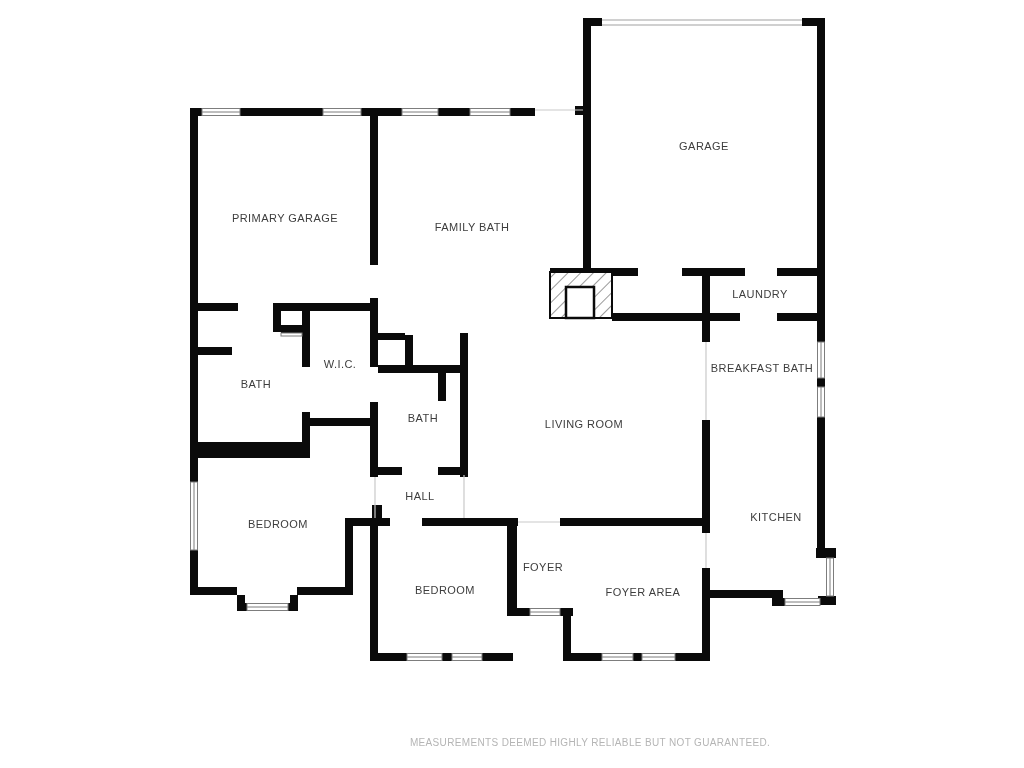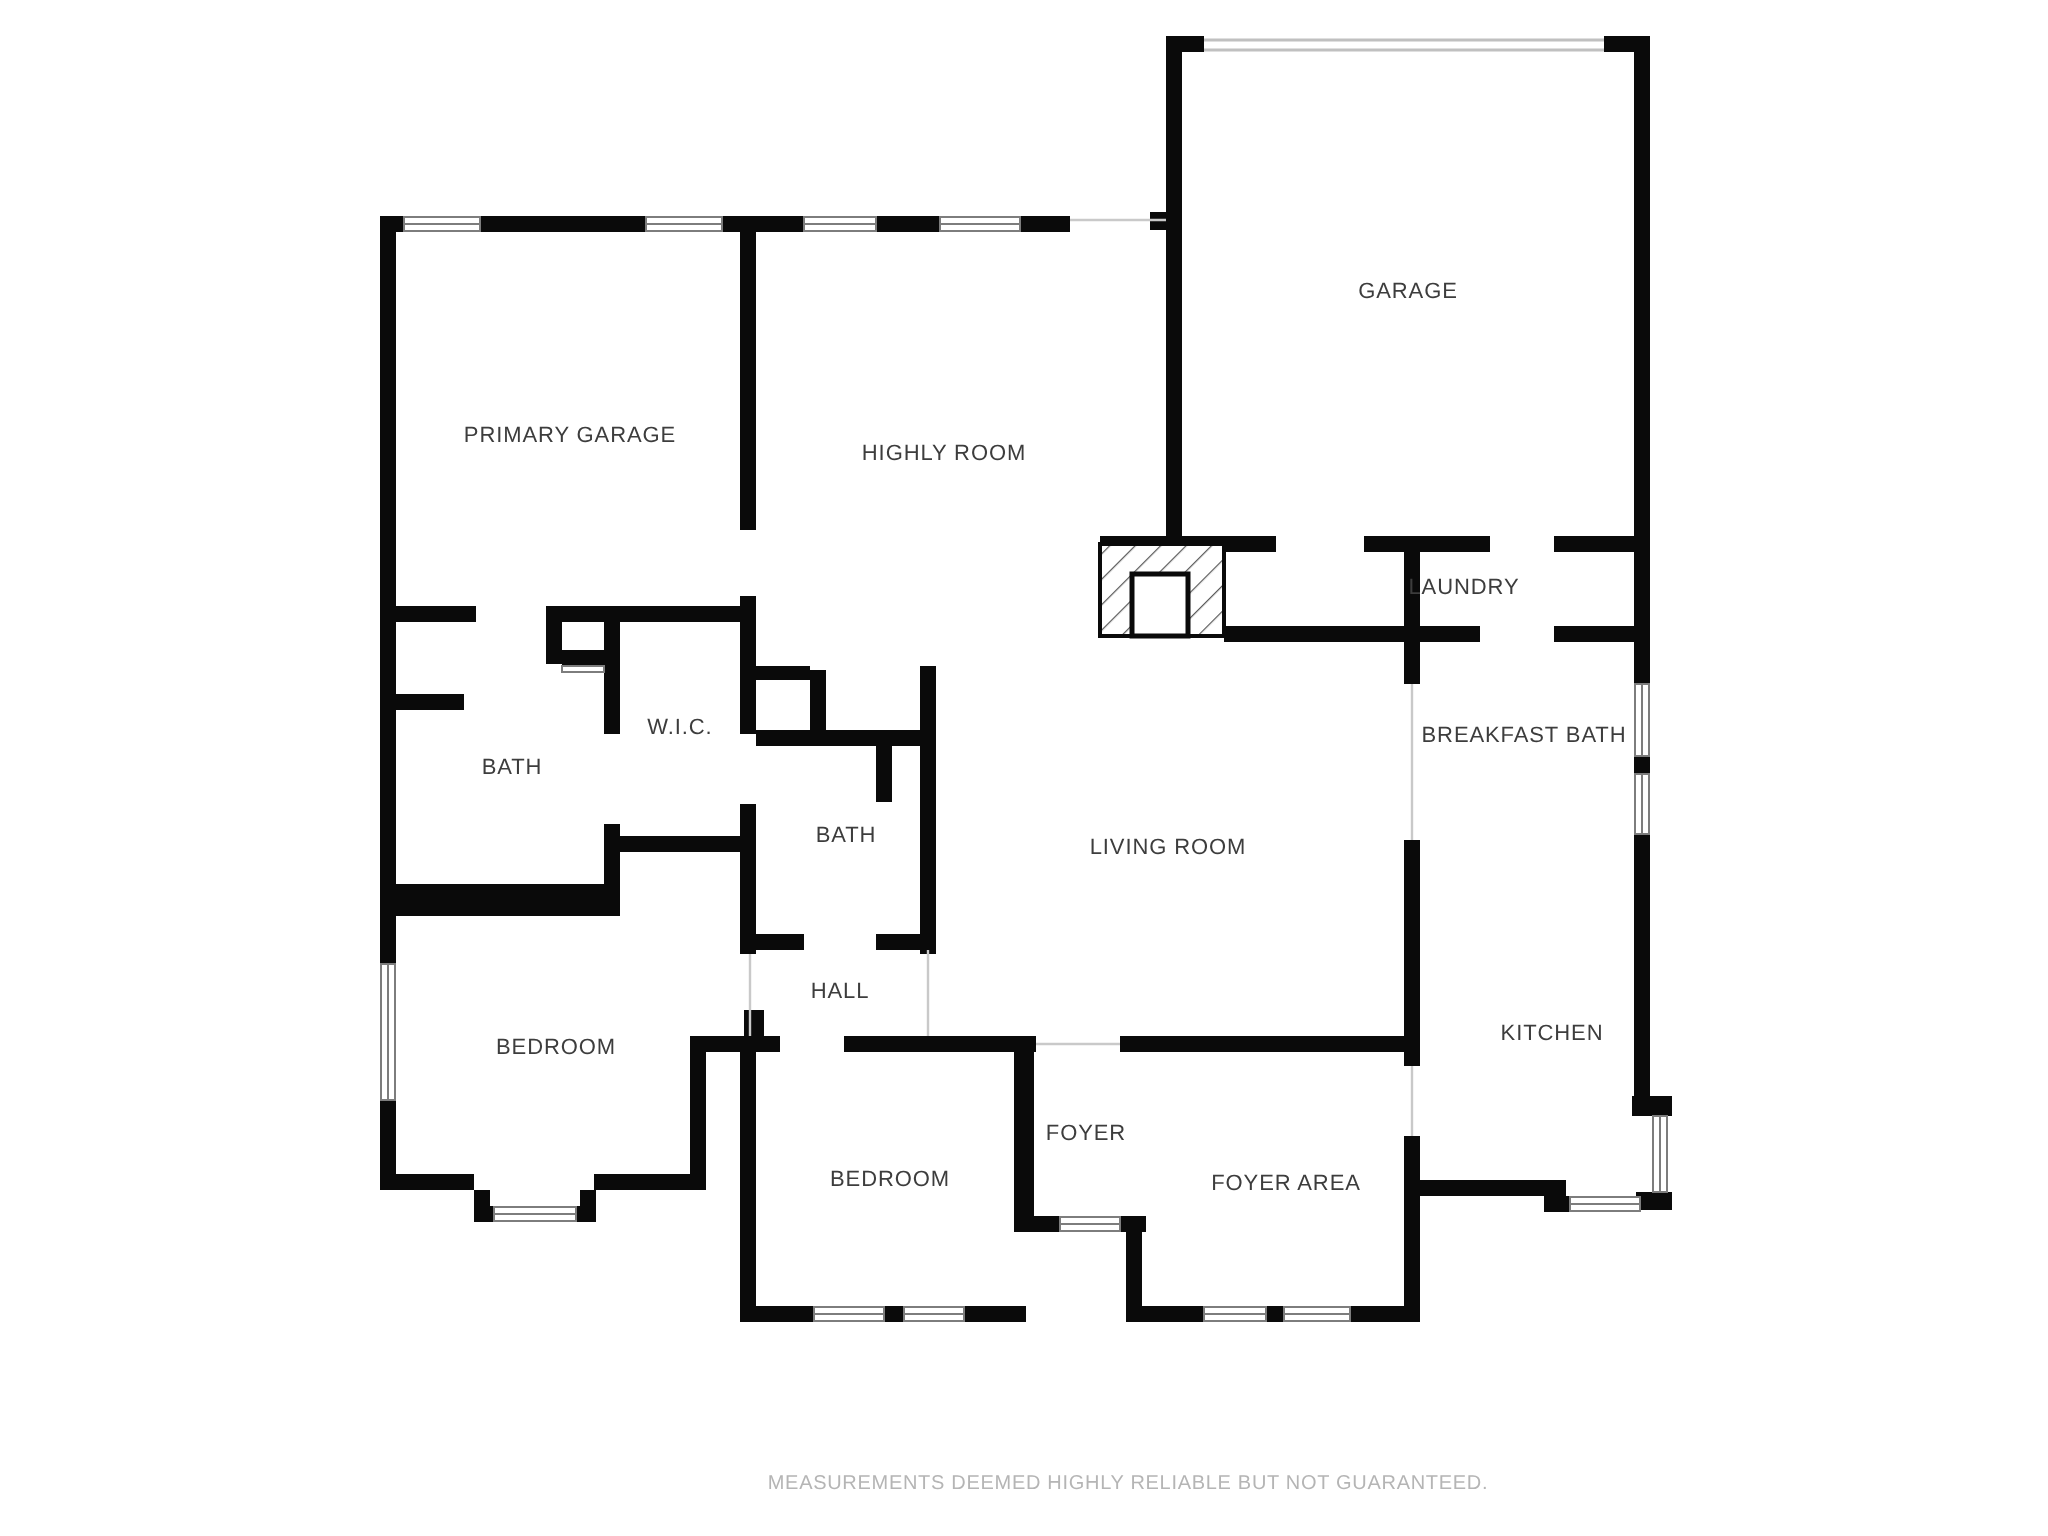--- a/index.html
+++ b/index.html
@@ -209,29 +209,29 @@
       <line x1="375" y1="477" x2="375" y2="518"></line>
       <line x1="464" y1="475" x2="464" y2="518"></line>
       <line x1="518" y1="522" x2="560" y2="522"></line>
       <line x1="706" y1="342" x2="706" y2="420"></line>
       <line x1="706" y1="533" x2="706" y2="568"></line>
     </g>
   </svg>
 
   <div class="room-label" style="left:704px;top:146px">GARAGE</div>
   <div class="room-label" style="left:285px;top:218px">PRIMARY GARAGE</div>
-  <div class="room-label" style="left:472px;top:227px">HIGHLY ROOM</div>
-  <div class="room-label" style="left:732px;top:294px">LAUNDRY</div>
+  <div class="room-label" style="left:472px;top:227px">FAMILY BATH</div>
+  <div class="room-label" style="left:760px;top:294px">LAUNDRY</div>
   <div class="room-label" style="left:762px;top:368px">BREAKFAST BATH</div>
   <div class="room-label" style="left:340px;top:364px">W.I.C.</div>
   <div class="room-label" style="left:256px;top:384px">BATH</div>
   <div class="room-label" style="left:423px;top:418px">BATH</div>
   <div class="room-label" style="left:584px;top:424px">LIVING ROOM</div>
   <div class="room-label" style="left:420px;top:496px">HALL</div>
   <div class="room-label" style="left:776px;top:517px">KITCHEN</div>
   <div class="room-label" style="left:278px;top:524px">BEDROOM</div>
   <div class="room-label" style="left:543px;top:567px">FOYER</div>
   <div class="room-label" style="left:445px;top:590px">BEDROOM</div>
   <div class="room-label" style="left:643px;top:592px">FOYER AREA</div>
 
-  <div class="disclaimer" style="left:564px;top:742px">MEASUREMENTS DEEMED HIGHLY RELIABLE BUT NOT GUARANTEED.</div>
+  <div class="disclaimer" style="left:590px;top:742px">MEASUREMENTS DEEMED HIGHLY RELIABLE BUT NOT GUARANTEED.</div>
 
 </div>
 
 </body></html>

